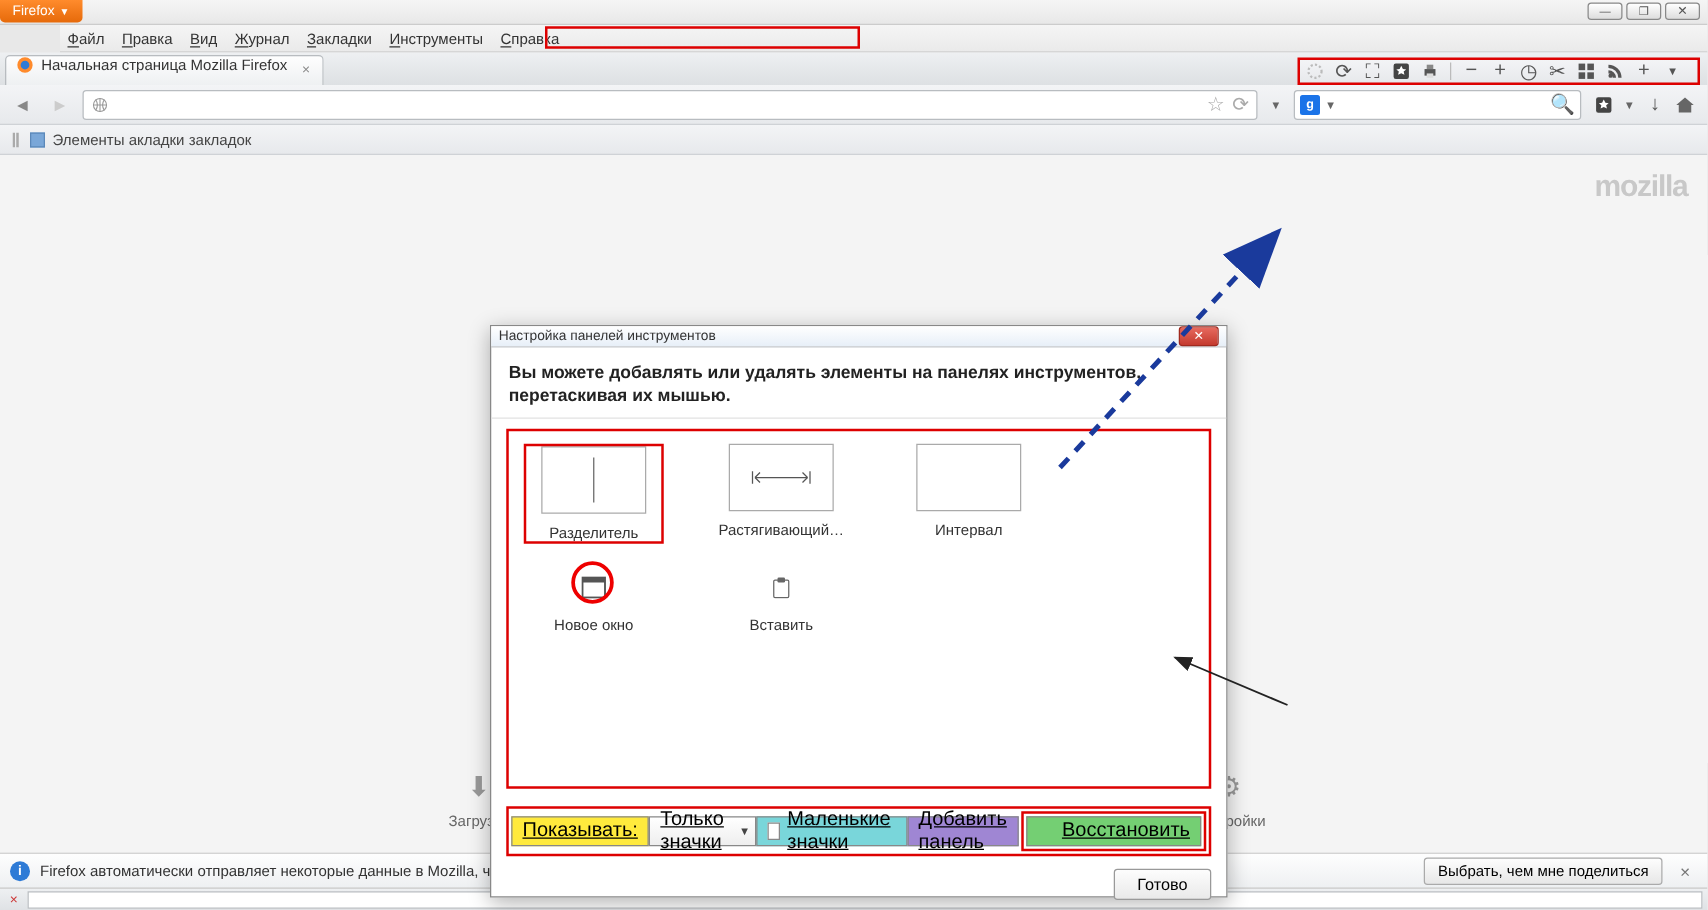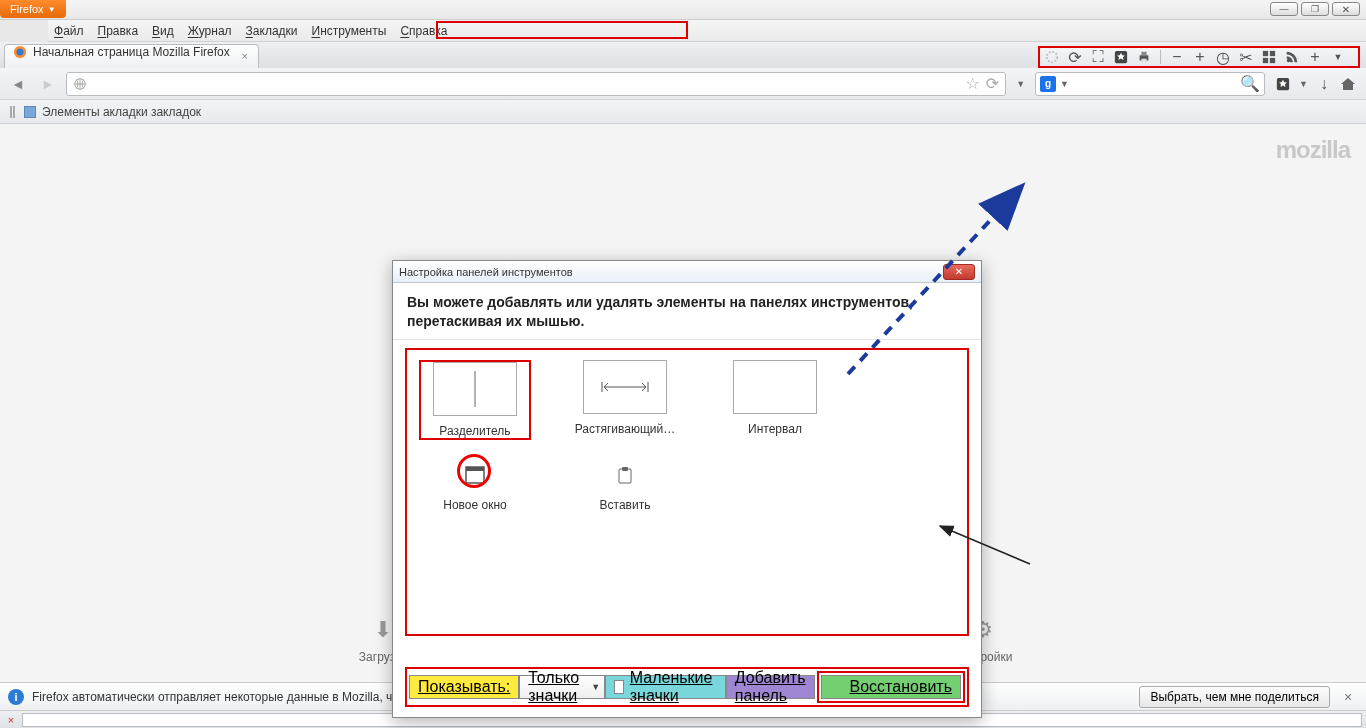--- a/index.html
+++ b/index.html
@@ -328,20 +328,23 @@
           </div>
         <div class="chip purple">
             <span>Добавить панель</span>
           </div>
         <div class="green-wrap">
           <div class="chip green">
               <span>Восстановить</span>
             </div>
         </div>
       </div>
+      <div class="done-row">
+        <button class="done-btn">Готово</button>
+      </div>
     </div>
   </div>
 
   <svg class="blue-arrow" style="left:0;top:0" width="1366" height="560">
     <defs>
         <marker id="bah" markerWidth="12" markerHeight="12" refX="10" refY="5" orient="auto">
           <path d="M0 0L12 5L0 10z" fill="#1a3a9c"></path>
         </marker>
       </defs>
     <line x1="848" y1="250" x2="1020" y2="64" stroke="#1a3a9c" stroke-width="4" stroke-dasharray="10 8" marker-end="url(#bah)"></line>

